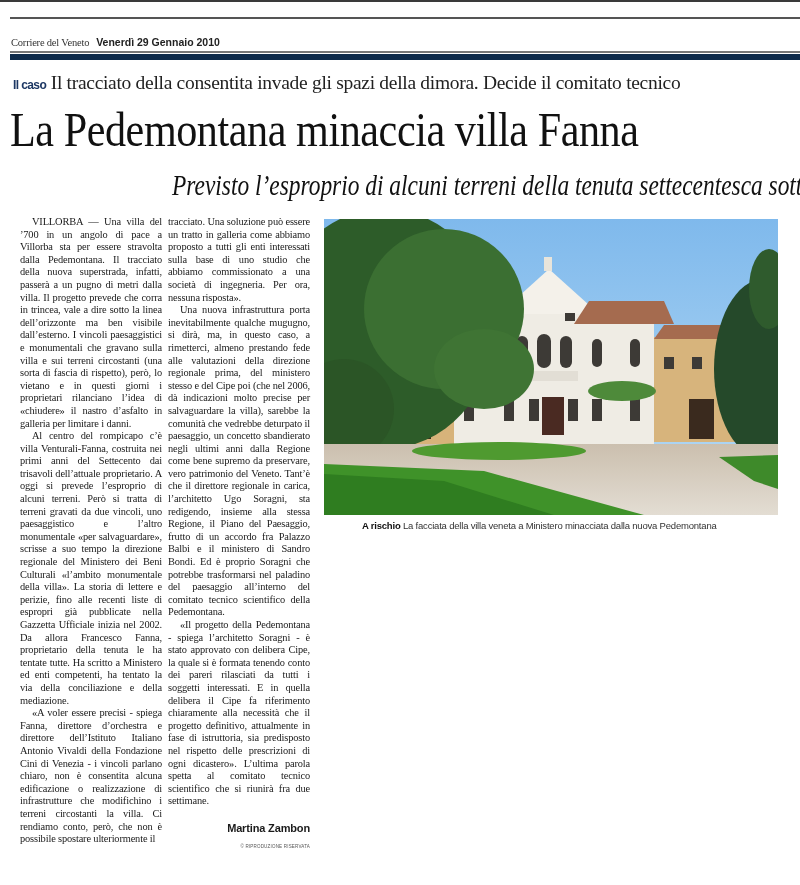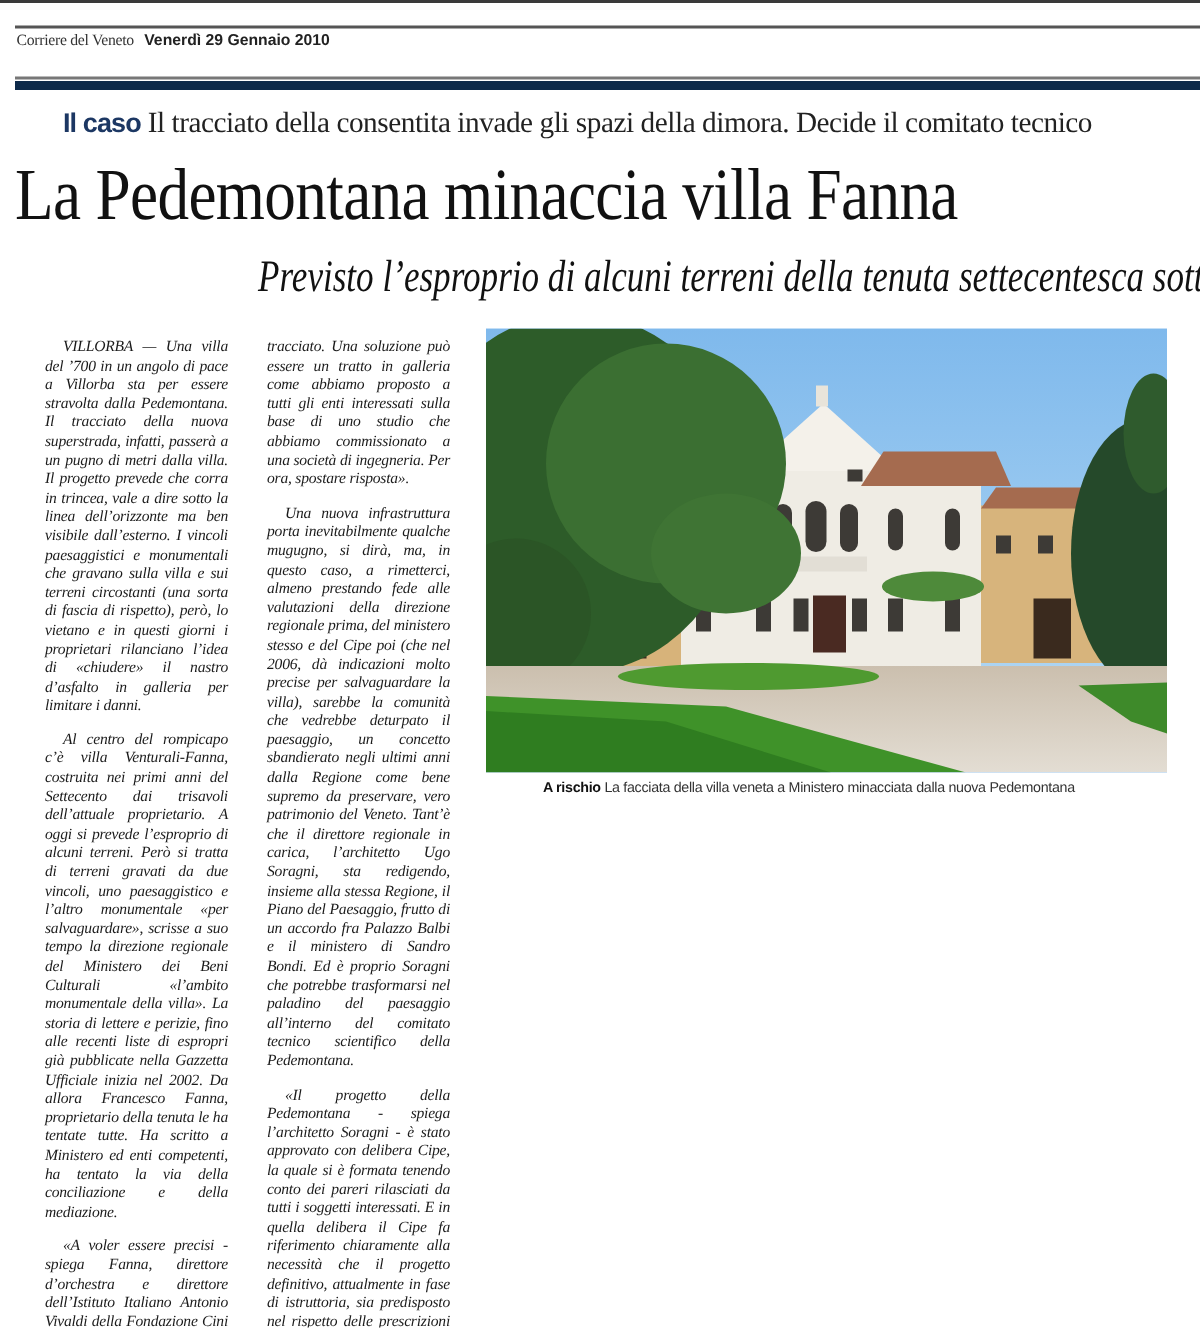--- a/index.html
+++ b/index.html
@@ -1,29 +1,29 @@
 <!DOCTYPE html>
 <html><head>
 <meta charset="utf-8">
 <style>
   html, body { margin:0; padding:0; background:#ffffff; }
   body { width:800px; height:885px; position:relative; overflow:hidden; font-family:"Liberation Serif", serif; color:#1a1a1a; }
   .rule-top { position:absolute; left:0; top:0; width:800px; height:2px; background:#3a3a3a; }
   .rule-thin { position:absolute; left:10px; top:17px; width:790px; height:2px; background:#555; }
-  .masthead { position:absolute; left:11px; top:21px; font-family:"Liberation Sans", sans-serif; font-size:10.5px; color:#222; white-space:nowrap; }
+  .masthead { position:absolute; left:11px; top:36px; font-family:"Liberation Sans", sans-serif; font-size:10.5px; color:#222; white-space:nowrap; }
   .masthead .paper { font-family:"Liberation Serif", serif; font-size:10.5px; color:#333; letter-spacing:-0.2px; }
   .masthead .date { font-weight:bold; margin-left:4px; }
   .rule-grey { position:absolute; left:10px; top:51px; width:790px; height:2px; background:#777; }
   .rule-navy { position:absolute; left:10px; top:54px; width:790px; height:6px; background:#0d2a4a; }
   .kicker { position:absolute; left:13px; top:72px; font-size:19.5px; white-space:nowrap; color:#222; letter-spacing:-0.3px; }
-  .kicker .label { font-family:"Liberation Sans", sans-serif; font-weight:bold; color:#1c3763; font-size:18px; letter-spacing:-0.6px;margin-left:29px; }
+  .kicker .label { font-family:"Liberation Sans", sans-serif; font-weight:bold; color:#1c3763; font-size:12px; letter-spacing:-0.6px; }
   .headline { position:absolute; left:10px; top:100px; font-size:49px; line-height:60px; white-space:nowrap; color:#111; transform:scaleX(0.86); transform-origin:left top; letter-spacing:-0.5px; }
   .subhead { position:absolute; left:172px; top:168px; font-size:30px; font-style:italic; white-space:nowrap; color:#111; transform:scaleX(0.78); transform-origin:left top; }
   .col { position:absolute; top:216px; width:142px; font-size:10.4px; line-height:12.6px; text-align:justify; hyphens:auto; color:#1a1a1a; letter-spacing:-0.15px; }
-  .col p { margin:10px; text-indent:12px;font-style:italic; }
+  .col p { margin:0; text-indent:12px; }
   .col1 { left:20px; }
   .col2 { left:168px; }
   .byline { font-family:"Liberation Sans", sans-serif; font-weight:bold; font-size:11px; text-align:right; margin-top:14px; }
   .copyright { font-family:"Liberation Sans", sans-serif; font-size:4.5px; text-align:right; color:#555; margin-top:6px; letter-spacing:0.2px; }
   .photo { position:absolute; left:324px; top:219px; width:454px; height:296px; overflow:hidden; background:#9cc8ef; }
   .caption { position:absolute; left:324px; top:520px; font-family:"Liberation Sans", sans-serif; font-size:9.5px; color:#333; white-space:nowrap; letter-spacing:-0.2px; }
   .caption .label { font-weight:bold; color:#111;margin-left:38px; }
 </style>
 </head>
 <body>
@@ -45,21 +45,21 @@
 <h1 class="headline" style="margin:0;font-weight:normal;">La Pedemontana minaccia villa Fanna</h1>
 <h2 class="subhead" style="margin:0;font-weight:normal;">Previsto l’esproprio di alcuni terreni della tenuta settecentesca sotto tutela</h2>
 
 <div class="col col1">
   <p>VILLORBA — Una villa del ’700 in un angolo di pace a Villorba sta per essere stravolta dalla Pedemontana. Il tracciato della nuova superstrada, infatti, passerà a un pugno di metri dalla villa. Il progetto prevede che corra in trincea, vale a dire sotto la linea dell’orizzonte ma ben visibile dall’esterno. I vincoli paesaggistici e monumentali che gravano sulla villa e sui terreni circostanti (una sorta di fascia di rispetto), però, lo vietano e in questi giorni i proprietari rilanciano l’idea di «chiudere» il nastro d’asfalto in galleria per limitare i danni.</p>
   <p>Al centro del rompicapo c’è villa Venturali-Fanna, costruita nei primi anni del Settecento dai trisavoli dell’attuale proprietario. A oggi si prevede l’esproprio di alcuni terreni. Però si tratta di terreni gravati da due vincoli, uno paesaggistico e l’altro monumentale «per salvaguardare», scrisse a suo tempo la direzione regionale del Ministero dei Beni Culturali «l’ambito monumentale della villa». La storia di lettere e perizie, fino alle recenti liste di espropri già pubblicate nella Gazzetta Ufficiale inizia nel 2002. Da allora Francesco Fanna, proprietario della tenuta le ha tentate tutte. Ha scritto a Ministero ed enti competenti, ha tentato la via della conciliazione e della mediazione.</p>
   <p>«A voler essere precisi - spiega Fanna, direttore d’orchestra e direttore dell’Istituto Italiano Antonio Vivaldi della Fondazione Cini di Venezia - i vincoli parlano chiaro, non è consentita alcuna edificazione o realizzazione di infrastrutture che modifichino i terreni circostanti la villa. Ci rendiamo conto, però, che non è possibile spostare ulteriormente il</p>
 </div>
 
 <div class="col col2">
-  <p style="text-indent:0">tracciato. Una soluzione può essere un tratto in galleria come abbiamo proposto a tutti gli enti interessati sulla base di uno studio che abbiamo commissionato a una società di ingegneria. Per ora, spostare risposta».</p>
+  <p style="text-indent:0">tracciato. Una soluzione può essere un tratto in galleria come abbiamo proposto a tutti gli enti interessati sulla base di uno studio che abbiamo commissionato a una società di ingegneria. Per ora, nessuna risposta».</p>
   <p>Una nuova infrastruttura porta inevitabilmente qualche mugugno, si dirà, ma, in questo caso, a rimetterci, almeno prestando fede alle valutazioni della direzione regionale prima, del ministero stesso e del Cipe poi (che nel 2006, dà indicazioni molto precise per salvaguardare la villa), sarebbe la comunità che vedrebbe deturpato il paesaggio, un concetto sbandierato negli ultimi anni dalla Regione come bene supremo da preservare, vero patrimonio del Veneto. Tant’è che il direttore regionale in carica, l’architetto Ugo Soragni, sta redigendo, insieme alla stessa Regione, il Piano del Paesaggio, frutto di un accordo fra Palazzo Balbi e il ministero di Sandro Bondi. Ed è proprio Soragni che potrebbe trasformarsi nel paladino del paesaggio all’interno del comitato tecnico scientifico della Pedemontana.</p>
   <p>«Il progetto della Pedemontana - spiega l’architetto Soragni - è stato approvato con delibera Cipe, la quale si è formata tenendo conto dei pareri rilasciati da tutti i soggetti interessati. E in quella delibera il Cipe fa riferimento chiaramente alla necessità che il progetto definitivo, attualmente in fase di istruttoria, sia predisposto nel rispetto delle prescrizioni di ogni dicastero». L’ultima parola spetta al comitato tecnico scientifico che si riunirà fra due settimane.</p>
   <div class="byline">Martina Zambon</div>
   <div class="copyright">© RIPRODUZIONE RISERVATA</div>
 </div>
 
 <div class="photo">
   <svg width="454" height="296" viewBox="0 0 454 296">
     <defs>
       <linearGradient id="sky" x1="0" y1="0" x2="0" y2="1">

